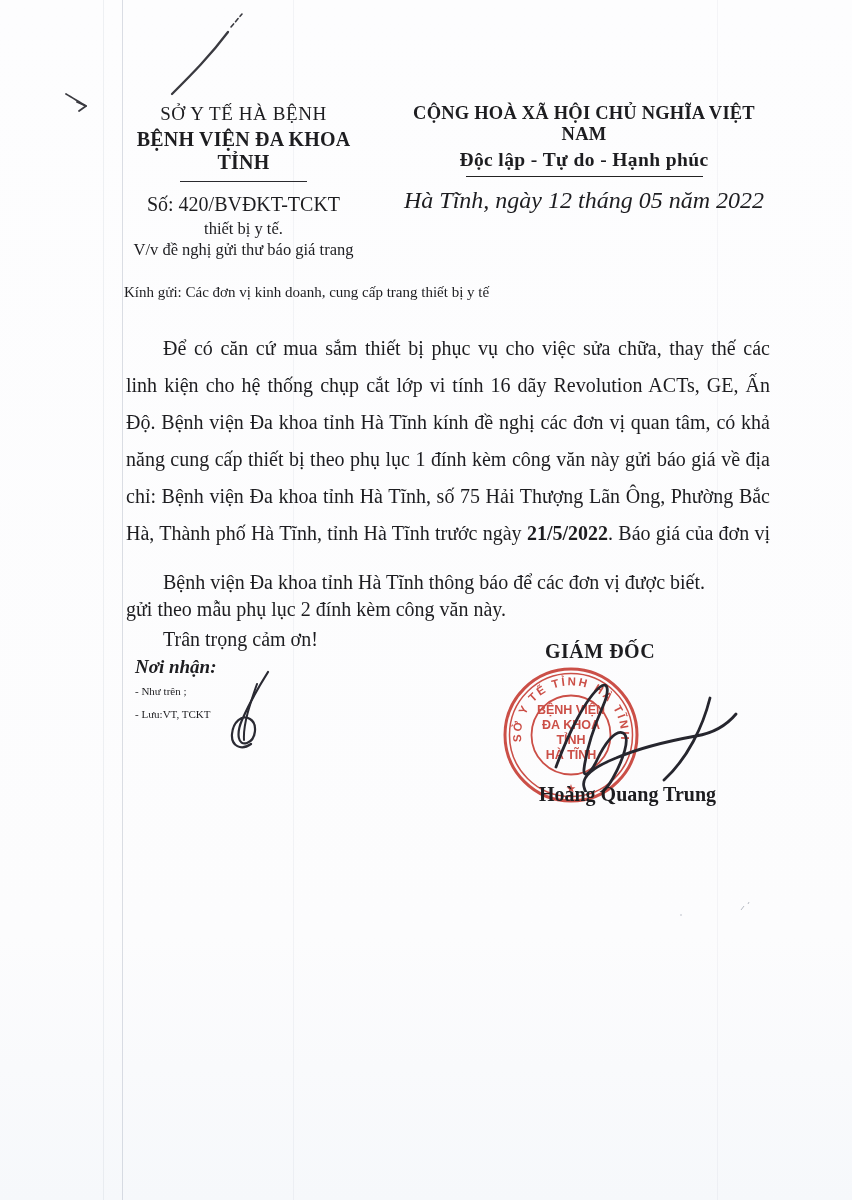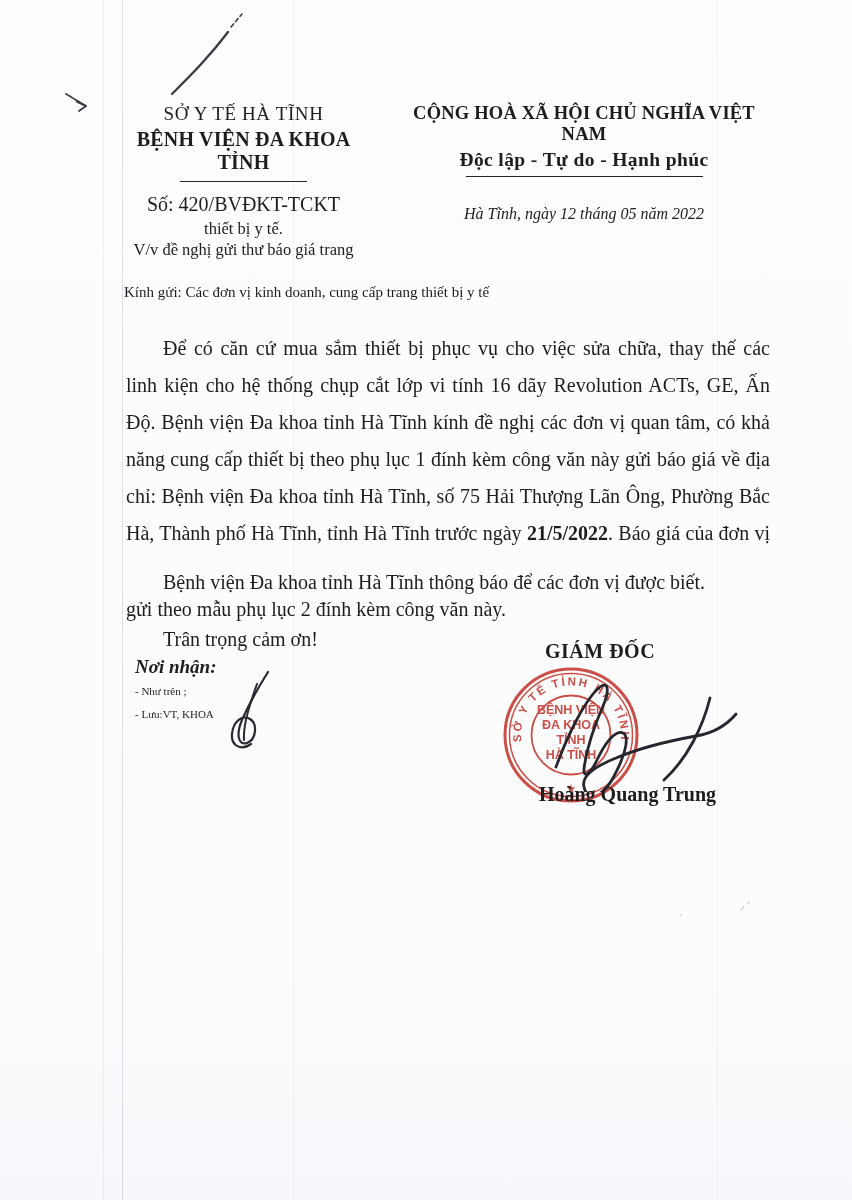--- a/index.html
+++ b/index.html
@@ -28,21 +28,21 @@
   .doc-num { font-size: 20px; margin-top: 11px; }
   .subject { font-size: 16.5px; line-height: 20.5px; margin-top: 3px; }
 
   .hdr-right {
     position: absolute; left: 390px; top: 103px; width: 388px;
     text-align: center;
   }
   .hr1 { font-size: 18.5px; font-weight: bold; letter-spacing: 0.2px; }
   .hr2 { font-size: 19.5px; font-weight: bold; letter-spacing: 0.4px; margin-top: 4px; }
   .hr-rule { width: 237px; border-top: 1.8px solid #222; margin: 5px auto 0; }
-  .date-line { font-size: 16px; font-style: italic; margin-top: 28px; }
+  .date-line { font-size: 24px; font-style: italic; margin-top: 10px; }
 
   .salutation {
     position: absolute; left: 124px; top: 284px; width: 644px;
     text-align: left; font-size: 15px;
   }
 
   .para1 { position: absolute; left: 126px; top: 330px; width: 644px; font-size: 20px; }
   .bline { line-height: 36.9px; text-align: justify; text-align-last: justify; }
   .bline.first { padding-left: 37px; }
   .bline.last { text-align-last: left; margin-top: 40px; }
@@ -90,21 +90,21 @@
   <svg class="pen-marks" width="230" height="110" viewBox="0 0 230 110">
     <path d="M122,86 C142,66 160,48 178,24" fill="none" stroke="#3a3a40" stroke-width="2.3" stroke-linecap="round"></path>
     <path d="M181,19 L192,6" fill="none" stroke="#3a3a40" stroke-width="1.6" stroke-linecap="round" stroke-dasharray="4,3"></path>
     <g>
       <path d="M16,86 C23,90 29,94 36,98" fill="none" stroke="#3a3a40" stroke-width="1.8" stroke-linecap="round"></path>
       <path d="M36,98 L27,94 M36,98 L29,103" fill="none" stroke="#3a3a40" stroke-width="1.8" stroke-linecap="round"></path>
     </g>
   </svg>
 
   <div class="hdr-left">
-    <div class="hl1">SỞ Y TẾ HÀ TĨNH</div>
+    <div class="hl1">SỞ Y TẾ HÀ BỆNH</div>
     <div class="hl2">BỆNH VIỆN ĐA KHOA TỈNH</div>
     <div class="hl-rule"></div>
     <div class="doc-num">Số: 420/BVĐKT-TCKT</div>
     <div class="subject">
       <div>thiết bị y tế.</div>
       <div>V/v đề nghị gửi thư báo giá trang</div>
     </div>
   </div>
 
   <div class="hdr-right">
@@ -125,21 +125,21 @@
     <div class="bline"><span>Hà, Thành phố Hà Tĩnh, tỉnh Hà Tĩnh trước ngày </span><span class="bold">21/5/2022</span><span>. Báo giá của đơn vị</span></div>
     <div class="bline last">gửi theo mẫu phụ lục 2 đính kèm công văn này.</div>
   </div>
 
   <div class="para2">Bệnh viện Đa khoa tỉnh Hà Tĩnh thông báo để các đơn vị được biết.</div>
   <div class="closing">Trân trọng cảm ơn!</div>
 
   <div class="recipients">
     <div class="recipients-label">Nơi nhận:</div>
     <div class="recipient-item">- Như trên ;</div>
-    <div class="recipient-item">- Lưu:VT, KHOA</div>
+    <div class="recipient-item">- Lưu:VT, TCKT</div>
   </div>
 
   <div class="signer-title">GIÁM ĐỐC</div>
 
   <svg class="stamp-svg" width="138" height="138" viewBox="0 0 138 138">
     <circle cx="69" cy="69" r="66" fill="none" stroke-width="3" stroke="#c8423a"></circle>
     <circle cx="69" cy="69" r="61.5" fill="none" stroke-width="1.5" stroke="#c8423a"></circle>
     <circle cx="69" cy="69" r="39.5" fill="none" stroke-width="1.8" stroke="#c8423a"></circle>
     <defs>
       <path id="ringPath" d="M 28 98 A 50 50 0 1 1 110 98" fill="none"></path>

